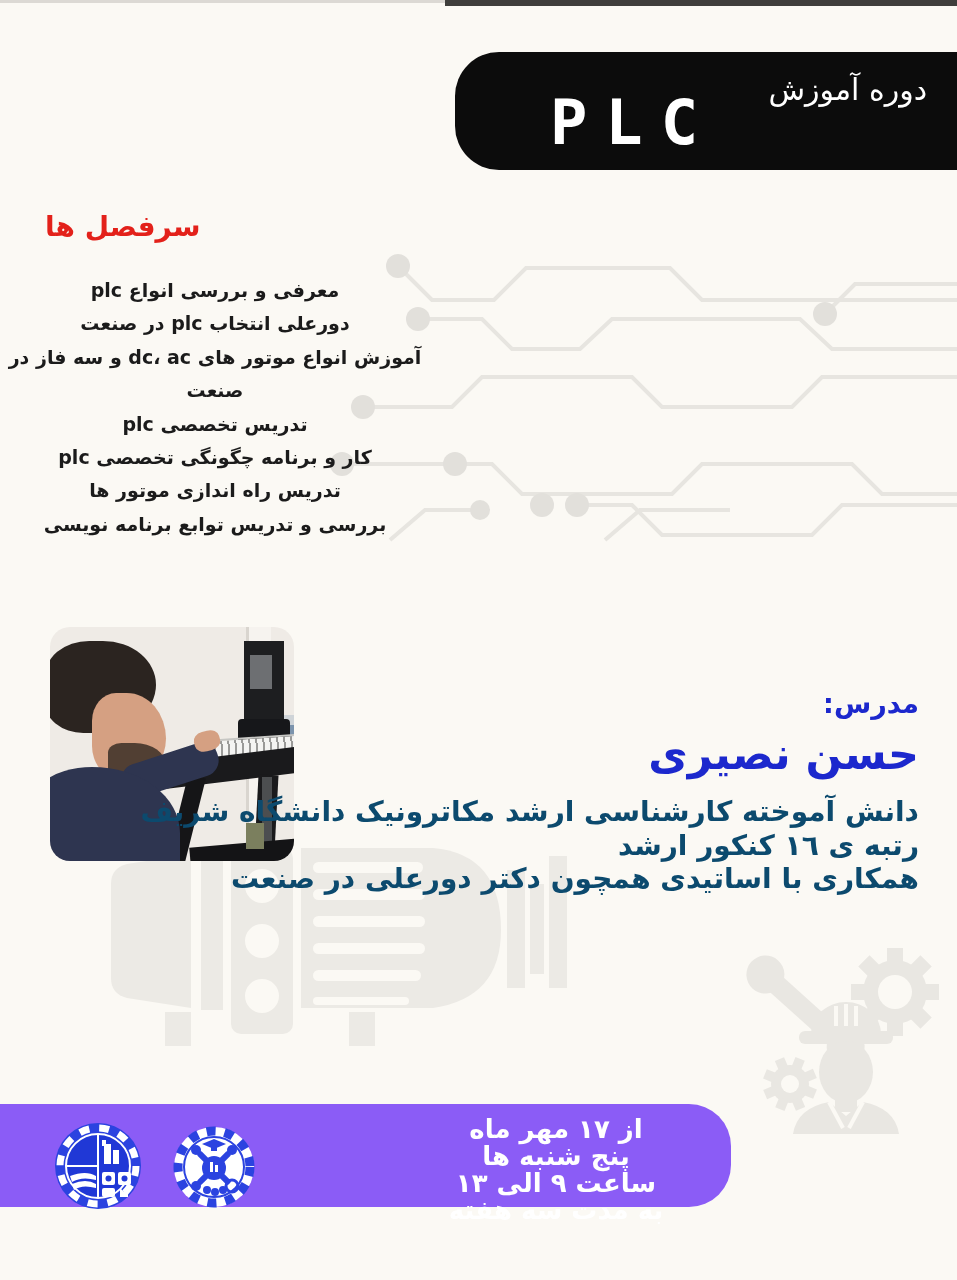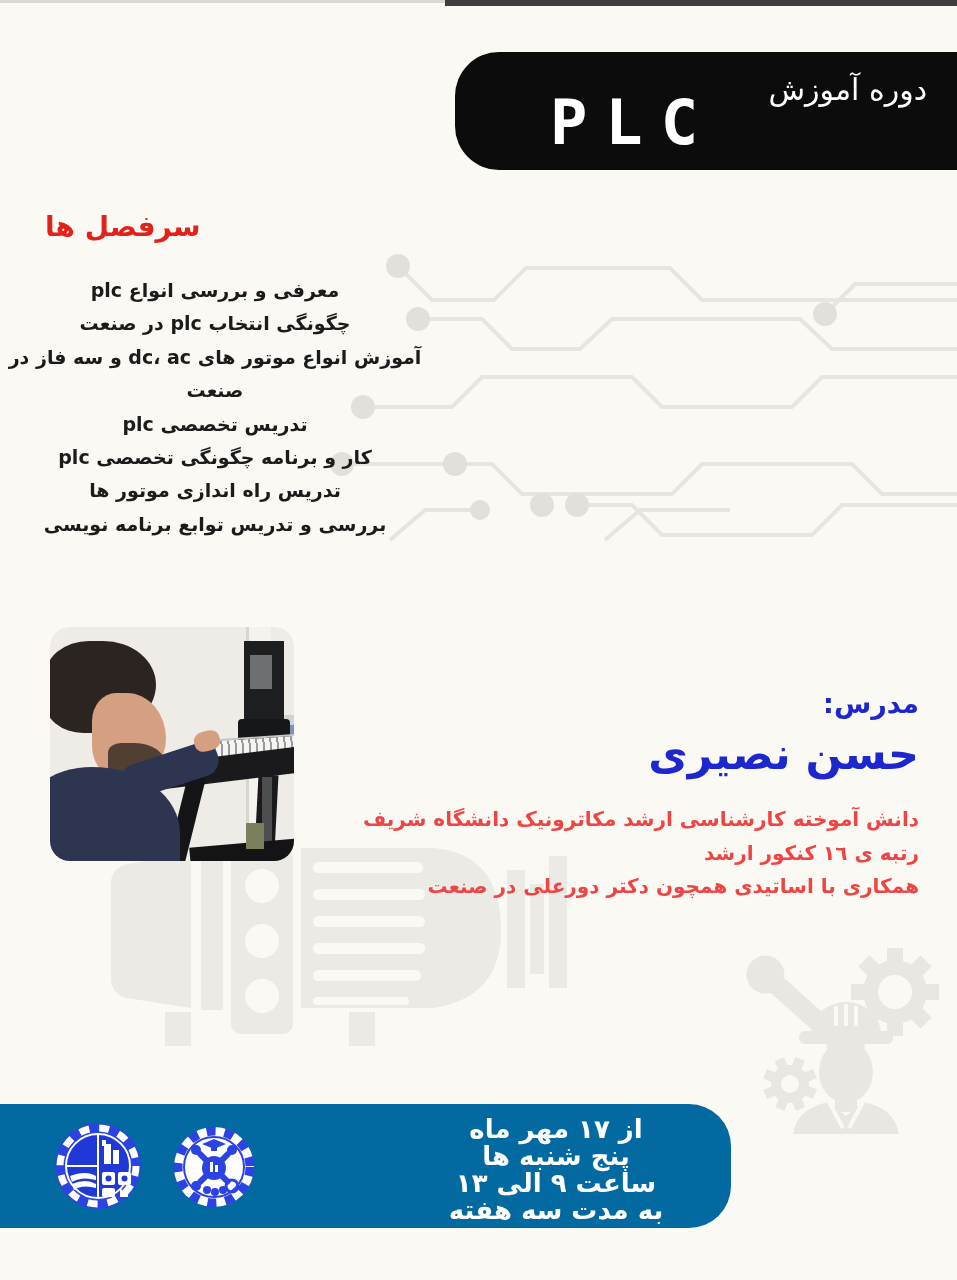--- a/index.html
+++ b/index.html
@@ -69,29 +69,29 @@
   .photo .low-bar{position:absolute;left:140px;top:216px;width:110px;height:22px;background:#141416;transform:rotate(-5deg);}
   .photo .fixture{position:absolute;left:196px;top:196px;width:18px;height:26px;background:#7b7f5e;}
 
   
   .motor-bg{position:absolute;left:103px;top:848px;width:475px;height:218px;z-index:0;}
 
   
   .instructor{position:absolute;right:38px;top:688px;direction:rtl;text-align:right;z-index:3;}
   .instructor-label{font-size:27px;font-weight:bold;color:#1c28cd;}
   .instructor-name{font-size:43px;font-weight:bold;color:#1c28cd;margin-top:10px;}
-  .instructor-details{margin-top:24px;font-size:20px;font-weight:bold;color:#ef4444;line-height:33.5px;}
+  .instructor-details{margin-top:16px;font-size:28px;font-weight:bold;color:#0c4a6e;line-height:33.5px;}
 
   
   .worker-bg{position:absolute;left:735px;top:932px;width:222px;height:202px;z-index:0;}
 
   
   .bottom-bar{
-    position:absolute;left:0;top:1104px;width:731px;height:124px;
-    background:#0369a1;border-radius:0 42px 42px 0;z-index:4;
+    position:absolute;left:0;top:1104px;width:731px;height:103px;
+    background:#8b5cf6;border-radius:0 42px 42px 0;z-index:4;
   }
   .logo{position:absolute;top:14px;}
   .logo.logo-1{left:52px;width:92px;height:96px;}
   .logo.logo-2{left:172px;width:84px;height:90px;top:18px;}
   .schedule{
     position:absolute;left:380px;top:12px;width:352px;direction:rtl;
     text-align:center;color:#ffffff;font-size:26px;font-weight:bold;line-height:27px;
   }
 </style>
 </head>
@@ -128,21 +128,21 @@
       <circle cx="212" cy="253" r="12"></circle>
       <circle cx="247" cy="253" r="12"></circle>
       <circle cx="150" cy="258" r="10"></circle>
     </g>
   </svg>
 
   <div class="topics-heading">سرفصل ها</div>
   <div class="topics-list">
 
   <div>معرفی و بررسی انواع plc</div>
-      <div>چگونگی انتخاب plc در صنعت</div>
+      <div>دورعلی انتخاب plc در صنعت</div>
       <div>آموزش انواع موتور های dc، ac و سه فاز در صنعت</div>
       <div>تدریس تخصصی plc</div>
       <div>کار و برنامه چگونگی تخصصی plc</div>
       <div>تدریس راه اندازی موتور ها</div>
       <div>بررسی و تدریس توابع برنامه نویسی</div>
     </div>
 
   <svg class="motor-bg" viewBox="0 0 475 218">
     <g fill="#eceae5">
       <path d="M24,16 L88,6 L88,160 L24,150 Q8,146 8,130 L8,36 Q8,20 24,16 Z"></path>

